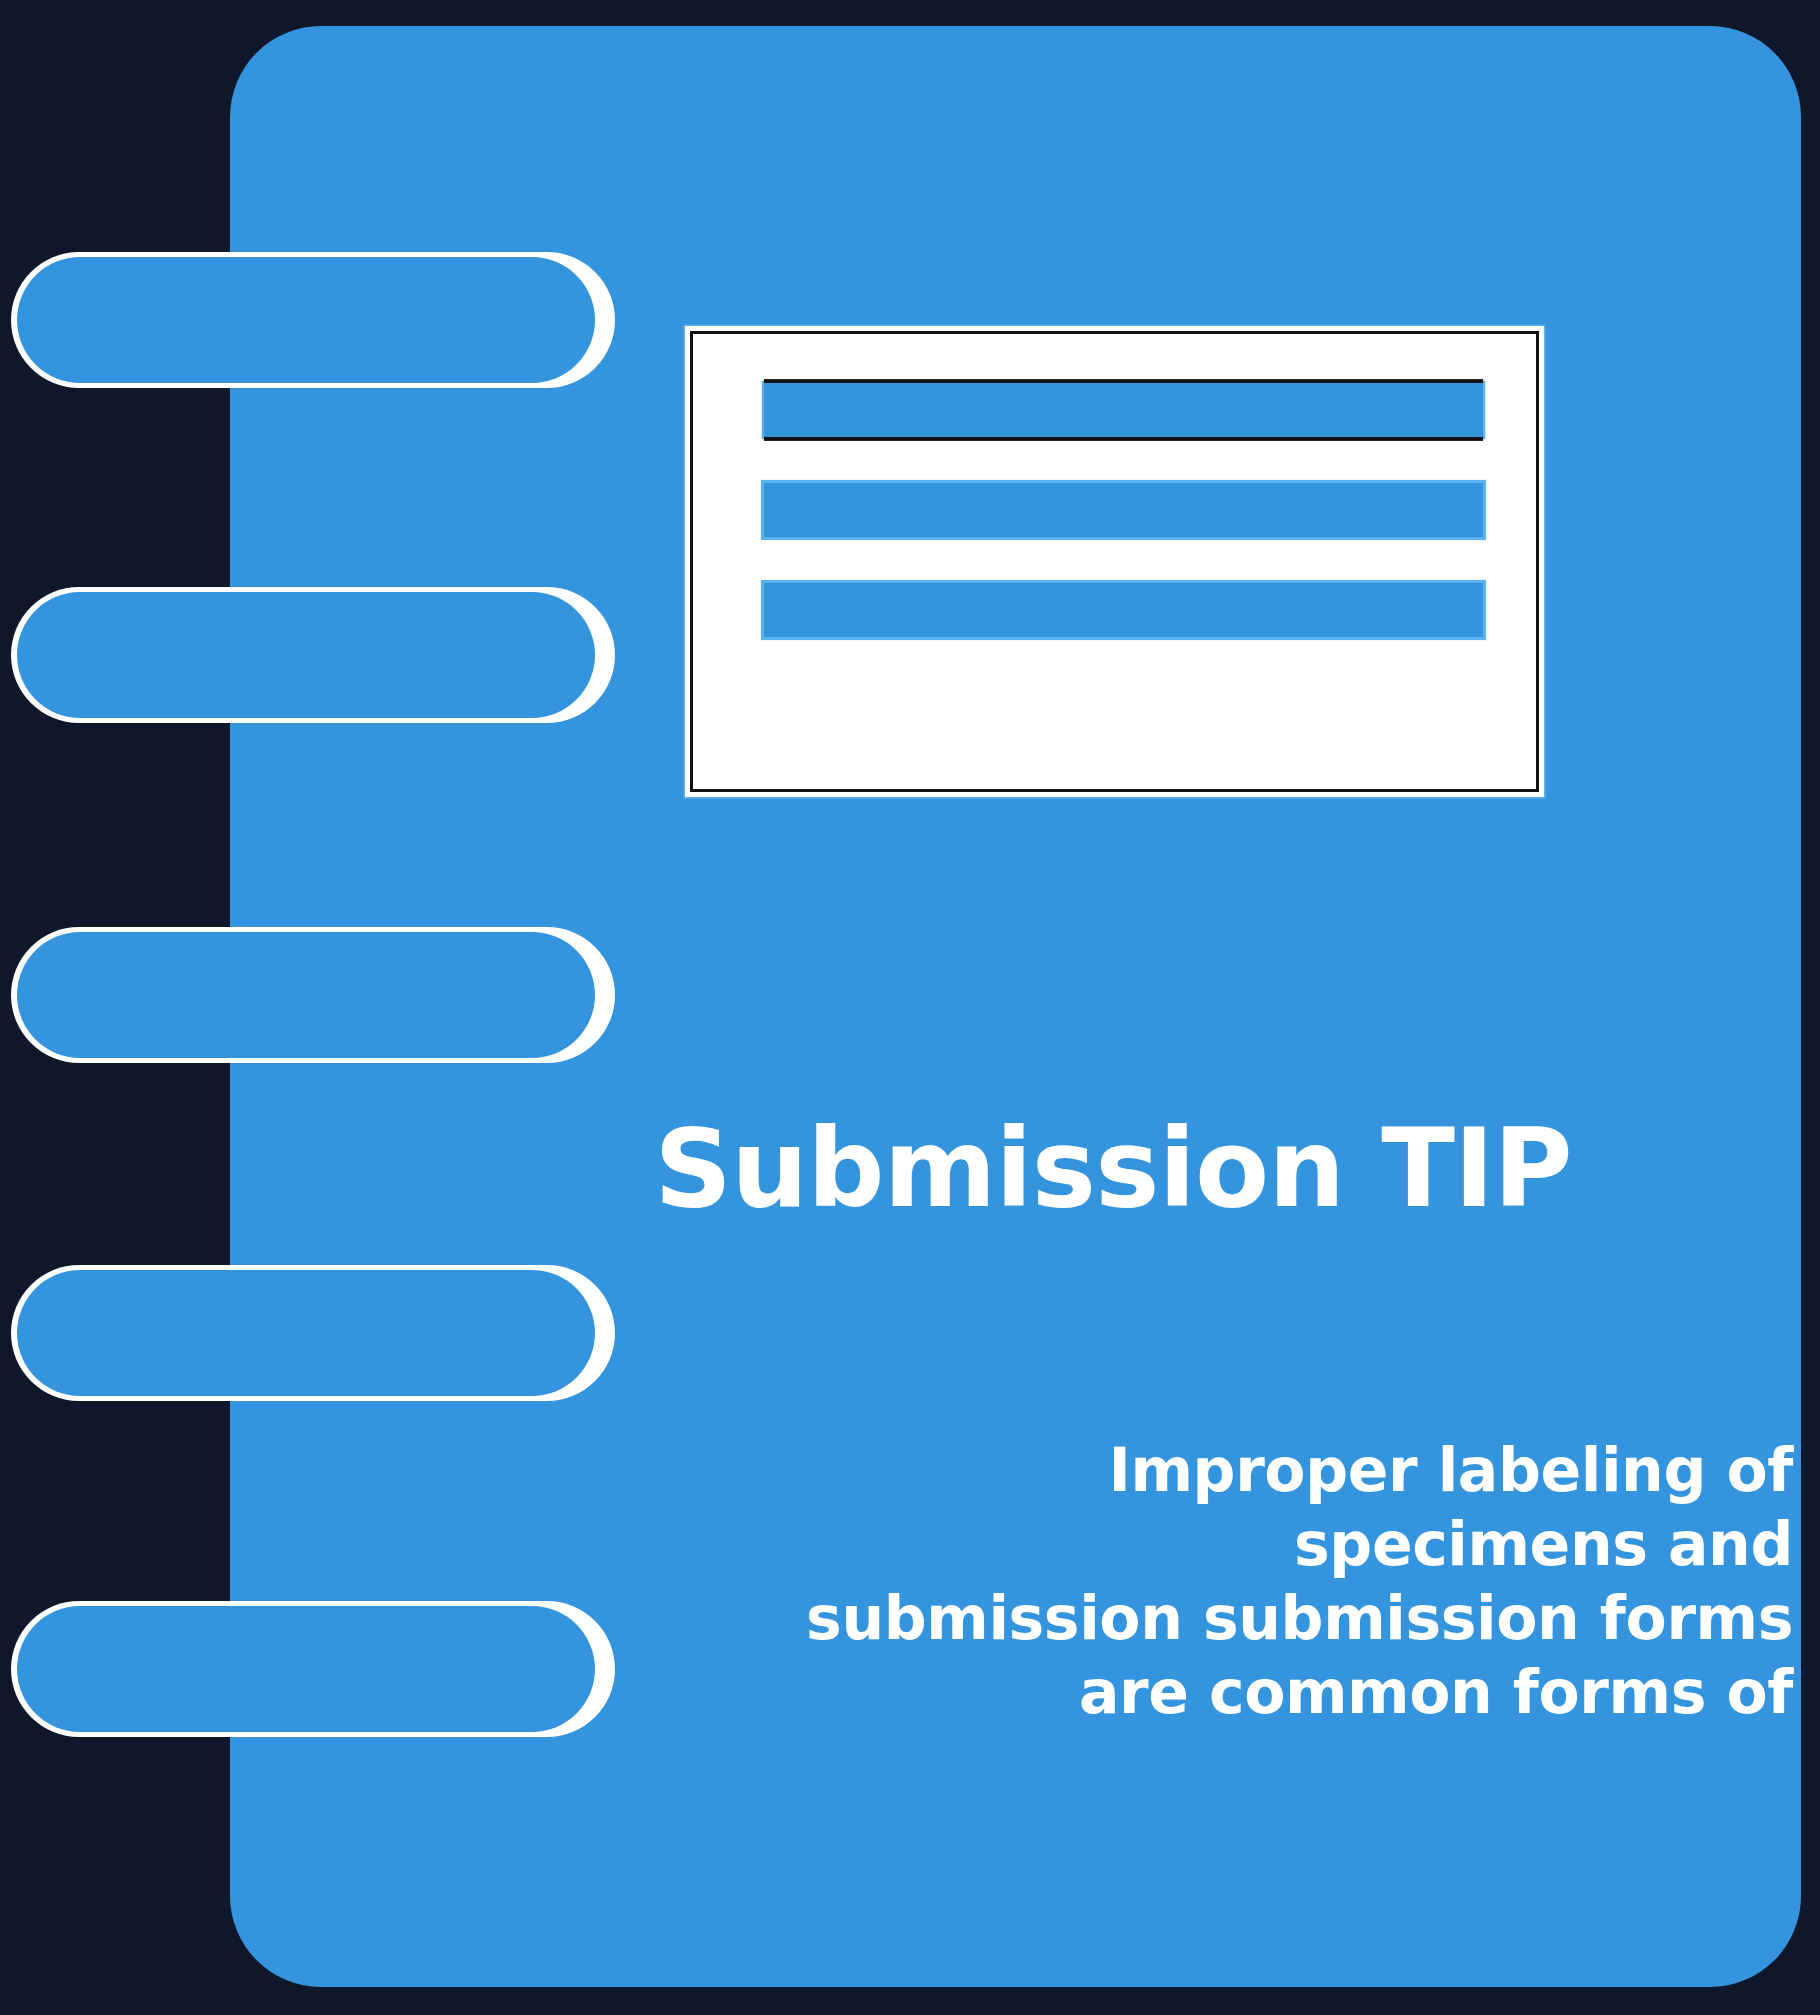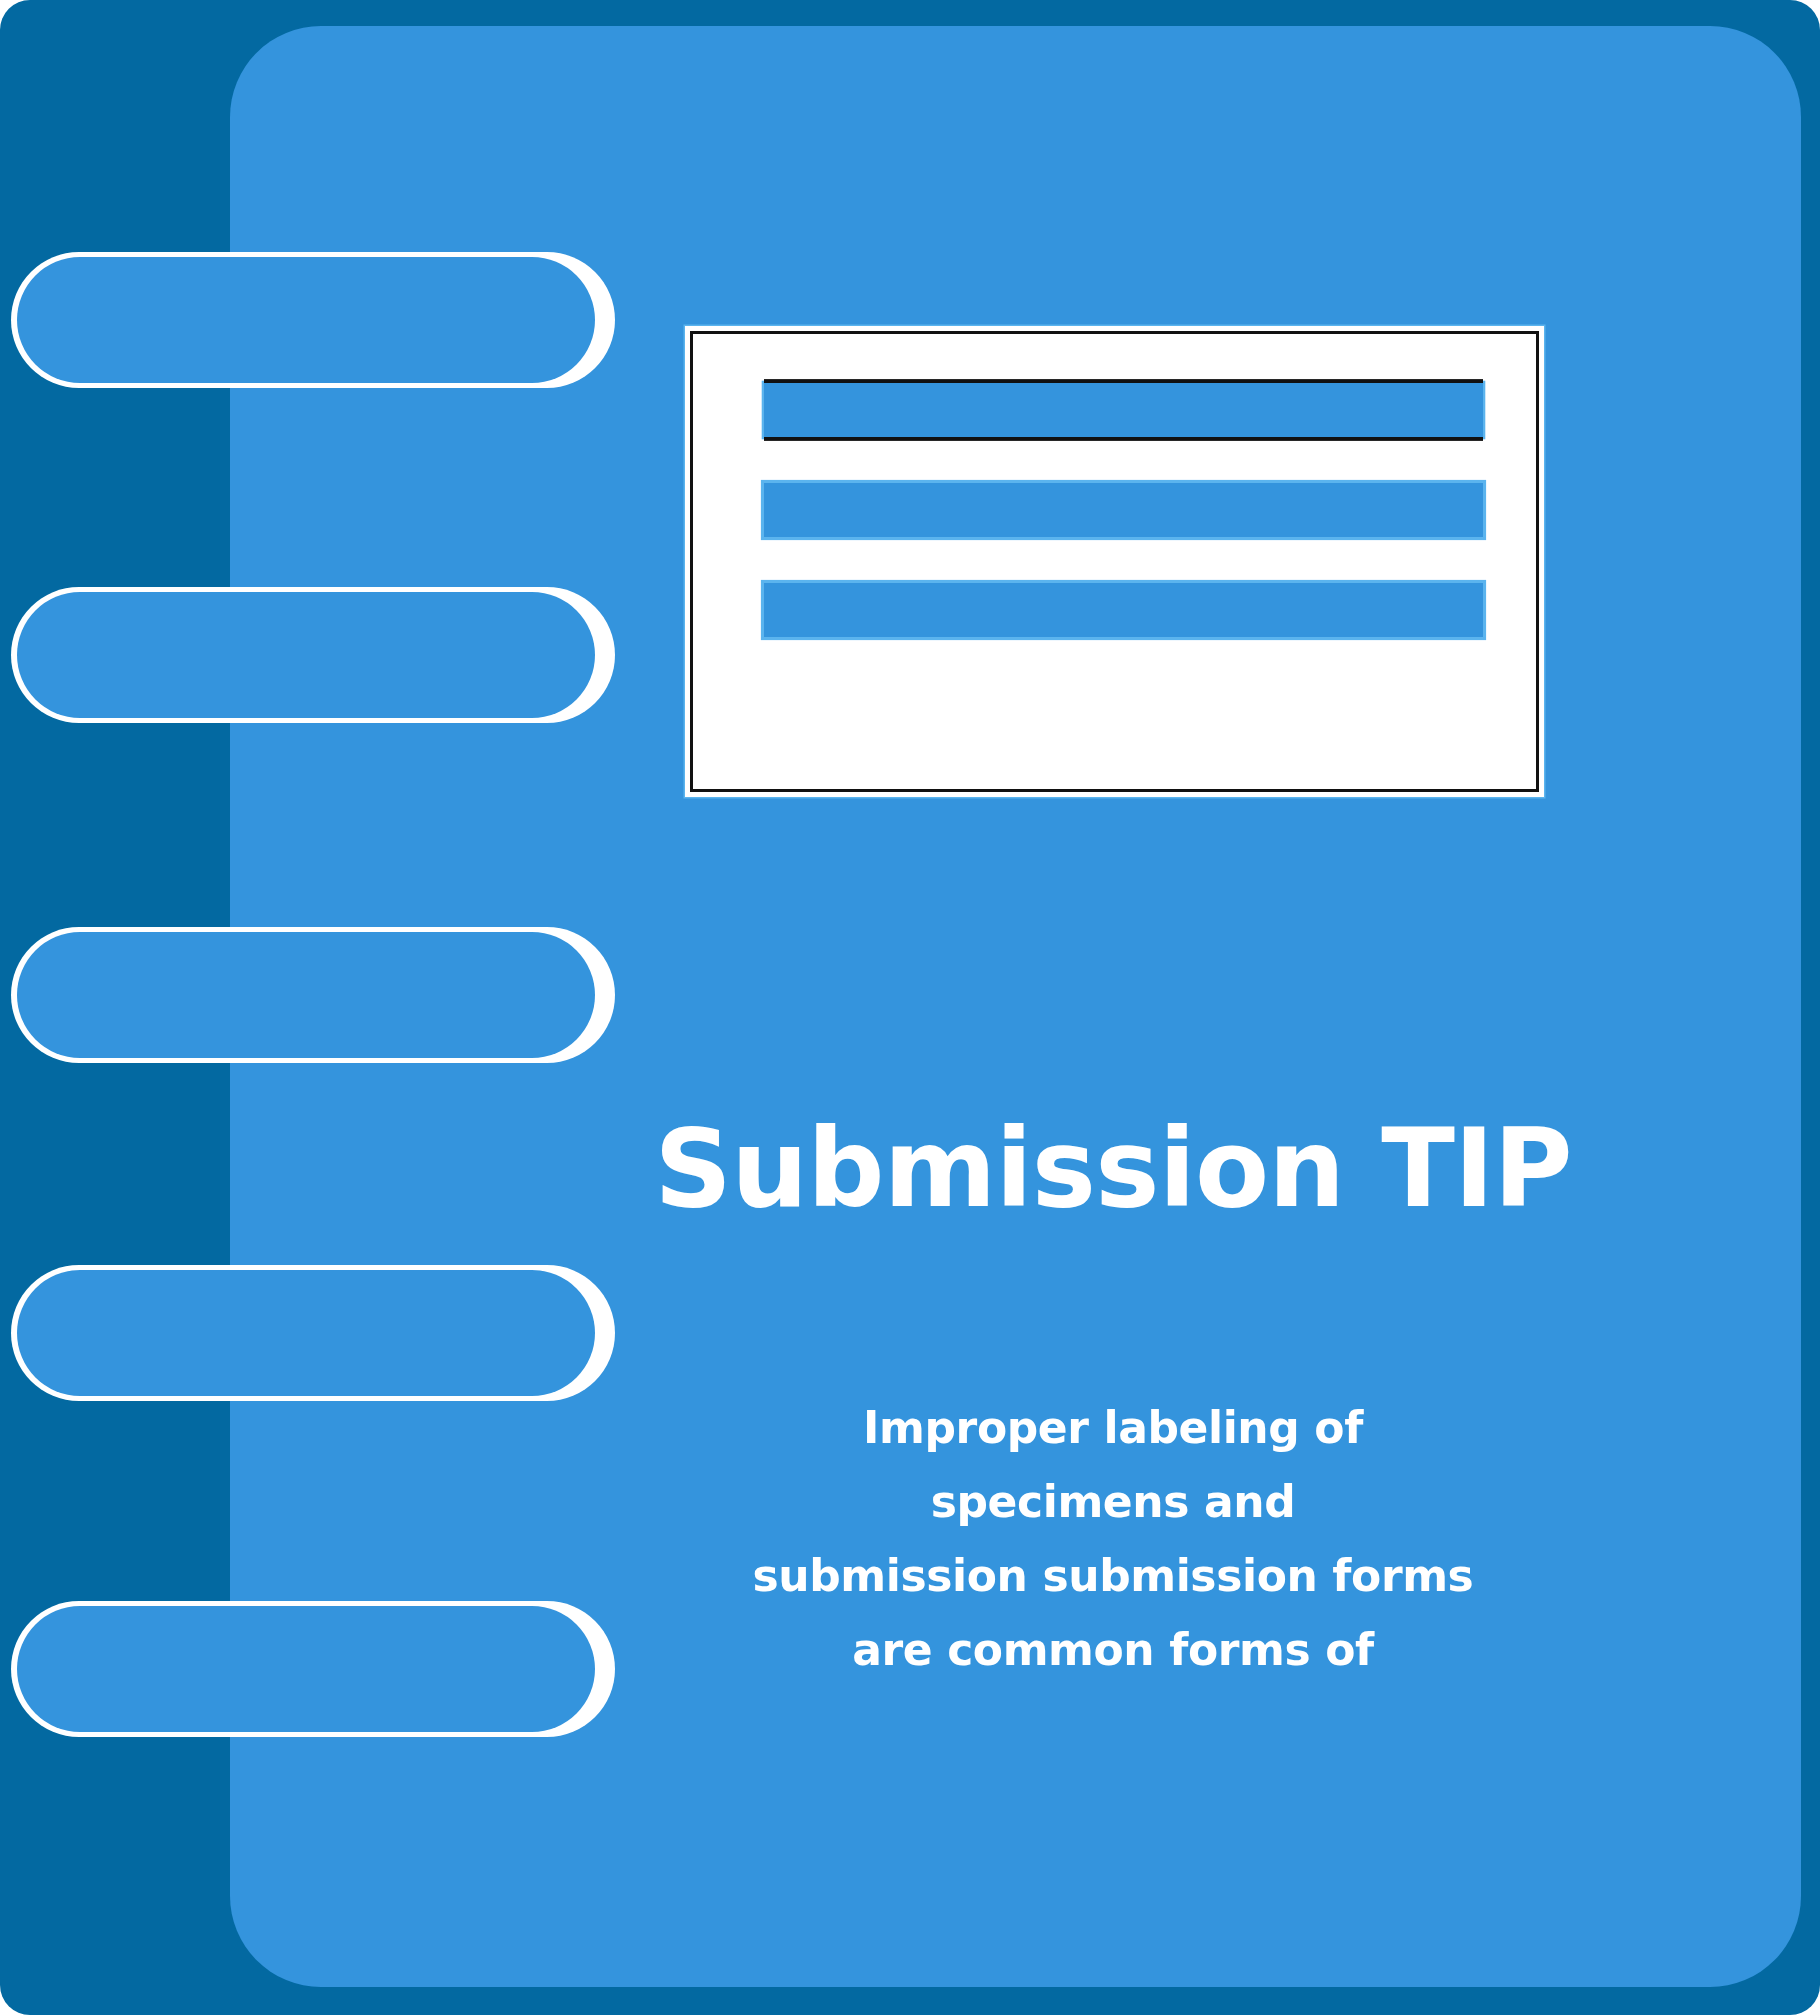--- a/index.html
+++ b/index.html
@@ -11,22 +11,21 @@
     width: 1820px;
     height: 2015px;
     font-family: "DejaVu Sans", sans-serif;
     overflow: hidden;
   }
 
   #canvas {
     position: relative;
     width: 1820px;
     height: 2015px;
-    background: #0369a1;
-    border-radius: 30px;
+    background: #0f172a;
   }
 
   
   .notebook-body {
     position: absolute;
     left: 230px;
     top: 25.5px;
     width: 1571px;
     height: 1961px;
     background: #3494dd;
@@ -112,27 +111,27 @@
     font-weight: bold;
     font-size: 108px;
     line-height: 116px;
     letter-spacing: -0.8px;
     white-space: nowrap;
   }
 
   .tip-body {
     position: absolute;
     left: 433px;
-    top: 1391px;
+    top: 1433px;
     width: 1360px;
-    text-align: center;
+    text-align: right;
     color: #ffffff;
     font-family: "DejaVu Sans", sans-serif;
     font-weight: bold;
-    font-size: 44px;
+    font-size: 60px;
     line-height: 74px;
     letter-spacing: -0.4px;
   }
   .tip-body .line { display: block; white-space: nowrap; }
 </style>
 </head>
 <body>
 
 <div id="canvas">
 

